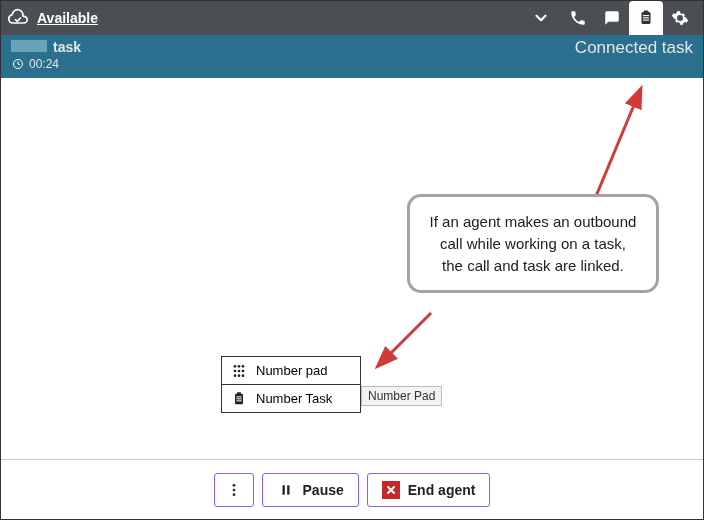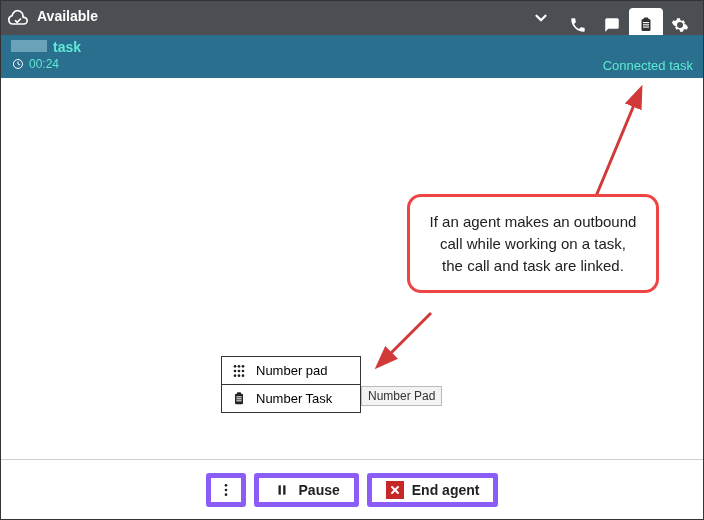--- a/index.html
+++ b/index.html
@@ -9,22 +9,24 @@
     height: 520px;
     border: 1px solid #333;
     position: relative;
     overflow: hidden;
     background: #fff;
   }
   .topbar {
     height: 34px;
     background: #4b4e52;
     display: flex;
+    align-items: center;
     padding: 7px 6px;
     color: #fff;
+    text-decoration: underline;
   }
   .topbar .status-icon {
     width: 22px; height: 22px;
     display: flex; align-items: center; justify-content: center;
     margin-right: 8px;
   }
   .topbar .status-text {
     font-size: 14px;
     font-weight: 600;
     flex: 0 0 auto;
@@ -49,21 +51,21 @@
   }
   .topbar .tab.active {
     background: #fff;
     color: #333;
     border-top-left-radius: 4px;
     border-top-right-radius: 4px;
   }
   .taskbar {
     height: 43px;
     background: #2a6f8e;
-    color: #5eead4;
+    color: #e5e5e5;
     padding: 4px 10px 4px 10px;
     position: relative;
   }
   .taskbar .title-row {
     display: flex;
     align-items: baseline;
   }
   .taskbar .prefix-block {
     width: 36px; height: 12px;
     background: #6aa2b9;
@@ -80,34 +82,34 @@
   .taskbar .clock-icon {
     width: 14px; height: 14px; margin-right: 4px;
     display: flex; align-items: center; justify-content: center;
   }
   .taskbar .timer {
     font-size: 12px;
   }
   .taskbar .status-right {
     position: absolute;
     right: 10px;
-    bottom: 5px;
-    font-size: 13px;
+    bottom: 20px;
+    font-size: 17px;
   }
   .content {
     position: relative;
     height: calc(100% - 34px - 43px - 60px);
     background: #fff;
   }
   .callout {
     position: absolute;
     top: 116px; right: 44px;
     width: 252px;
     background: #fff;
-    border: 3px solid #ef4444;
+    border: 3px solid #a3a3a3;
     border-radius: 14px;
     padding: 14px 18px;
     font-size: 15px;
     line-height: 1.45;
     text-align: center;
     color: #202020;
     box-shadow: 0 0 0 rgba(0,0,0,0);
   }
   .arrow1 {
     position: absolute;
@@ -160,21 +162,21 @@
     height: 60px;
     border-top: 1px solid #ccc;
     background: #fff;
     display: flex;
     align-items: center;
     justify-content: center;
     gap: 8px;
   }
   .btn {
     height: 34px;
-    border: 5px solid #8b5cf6;
+    border: 1px solid #8b5cf6;
     background: #fff;
     border-radius: 3px;
     display: flex;
     align-items: center;
     padding: 0 14px;
     font-size: 14px;
     font-weight: 600;
     cursor: pointer;
     color: #222;
   }

